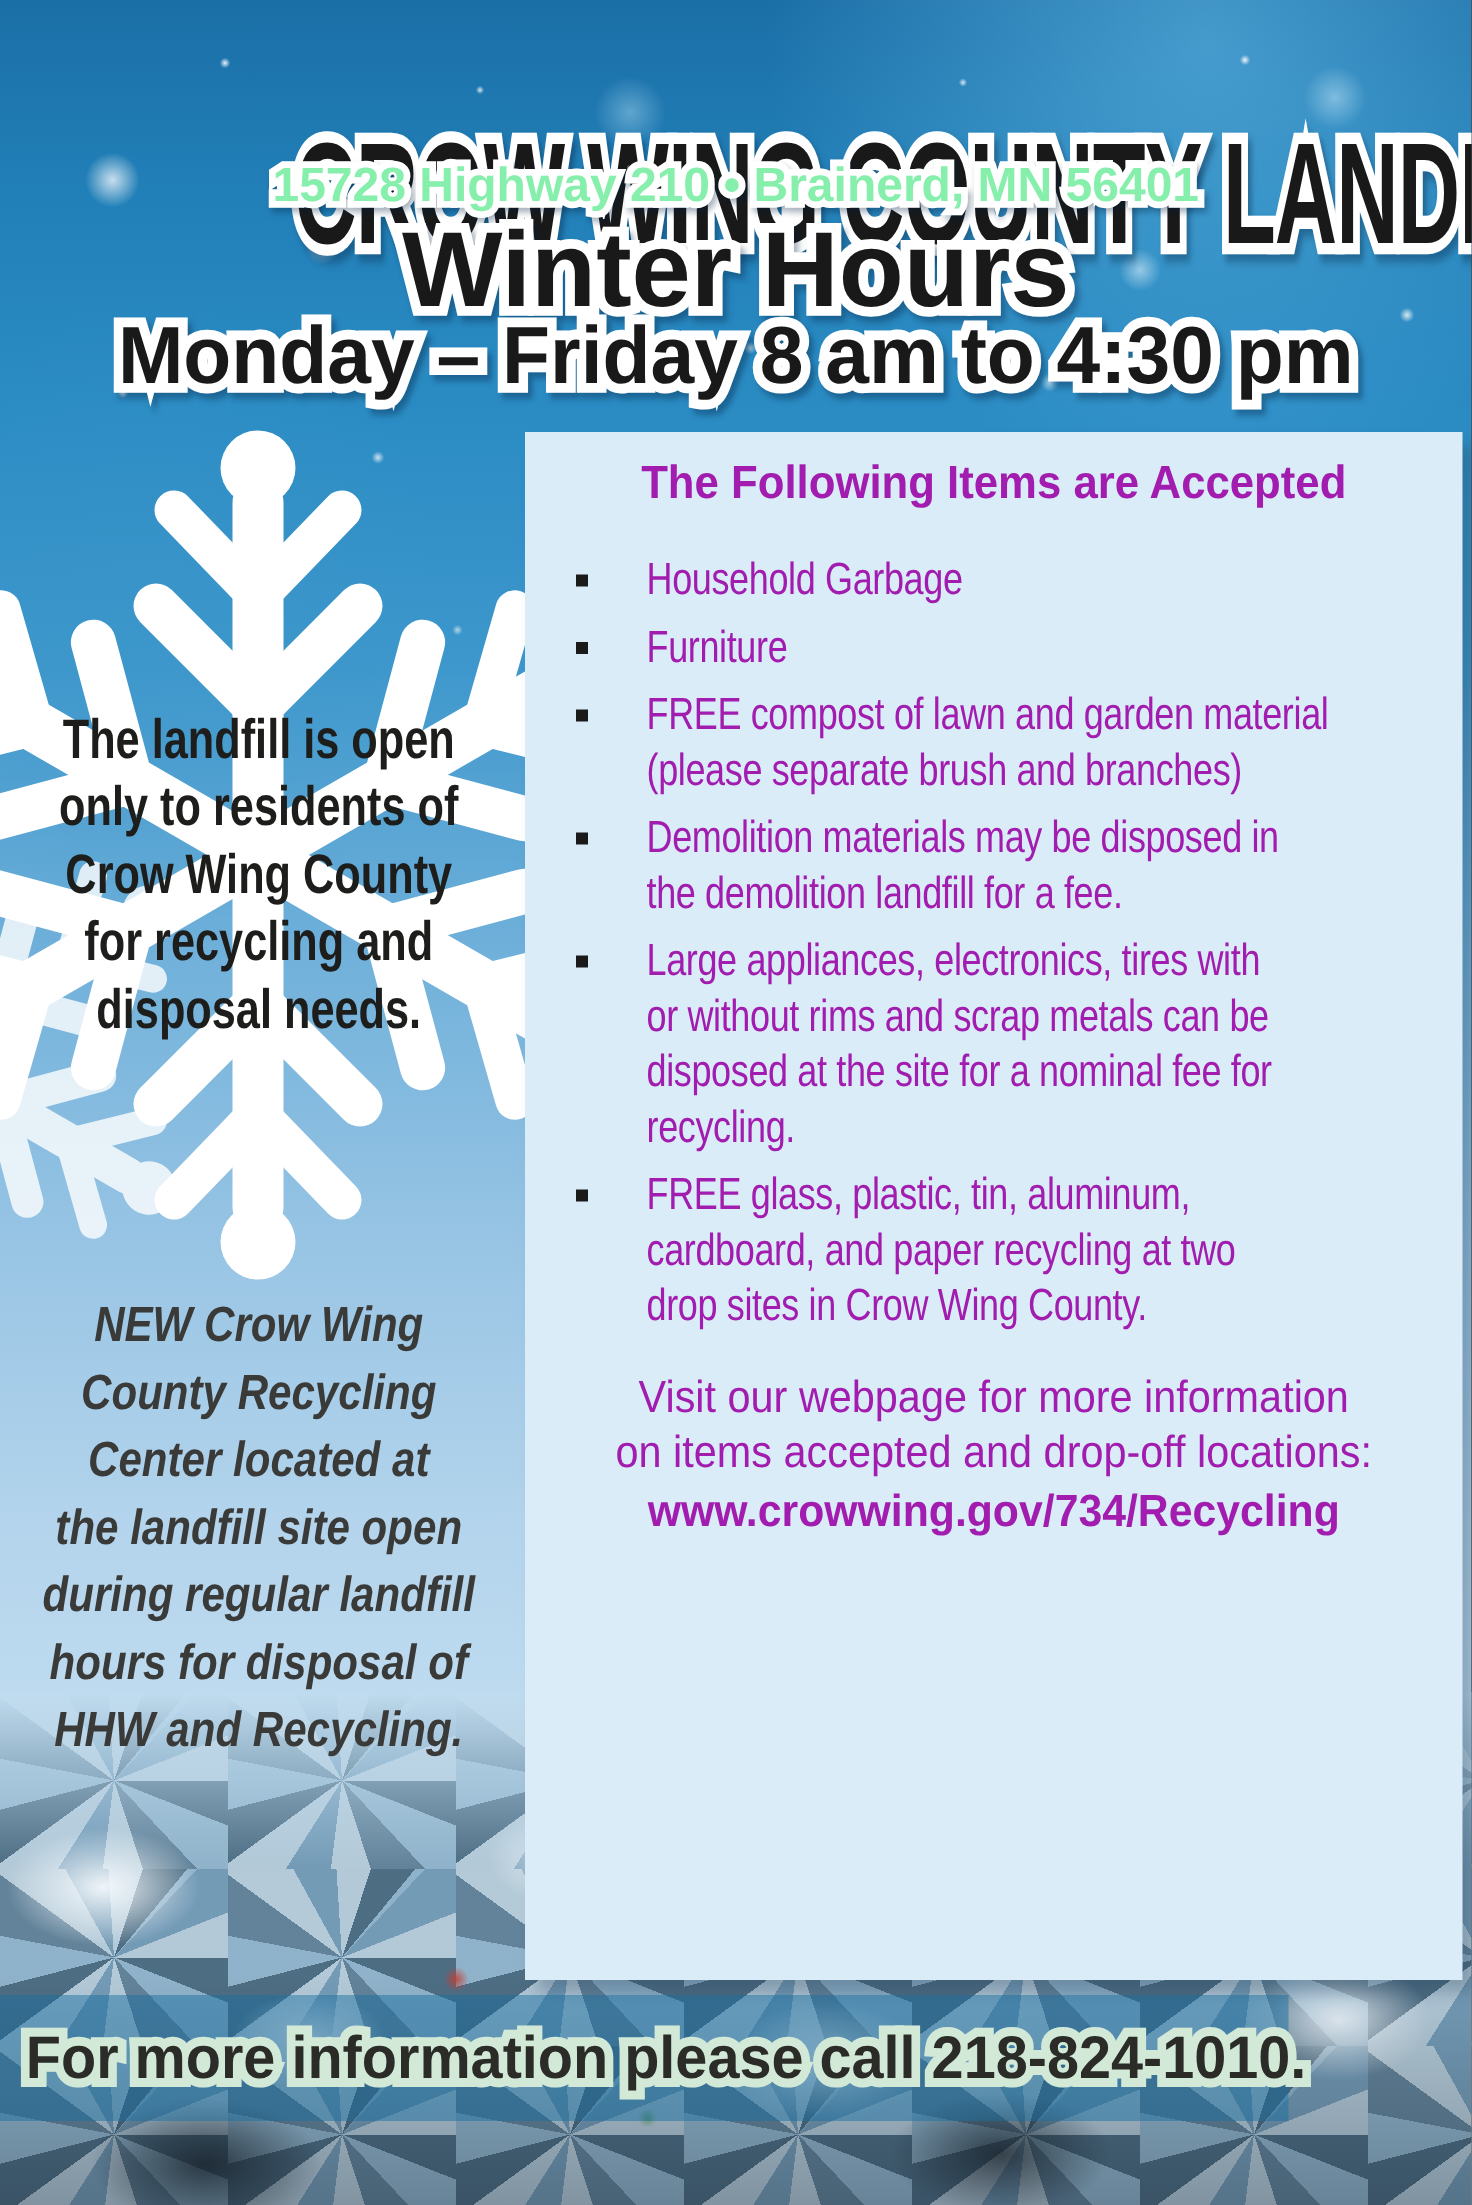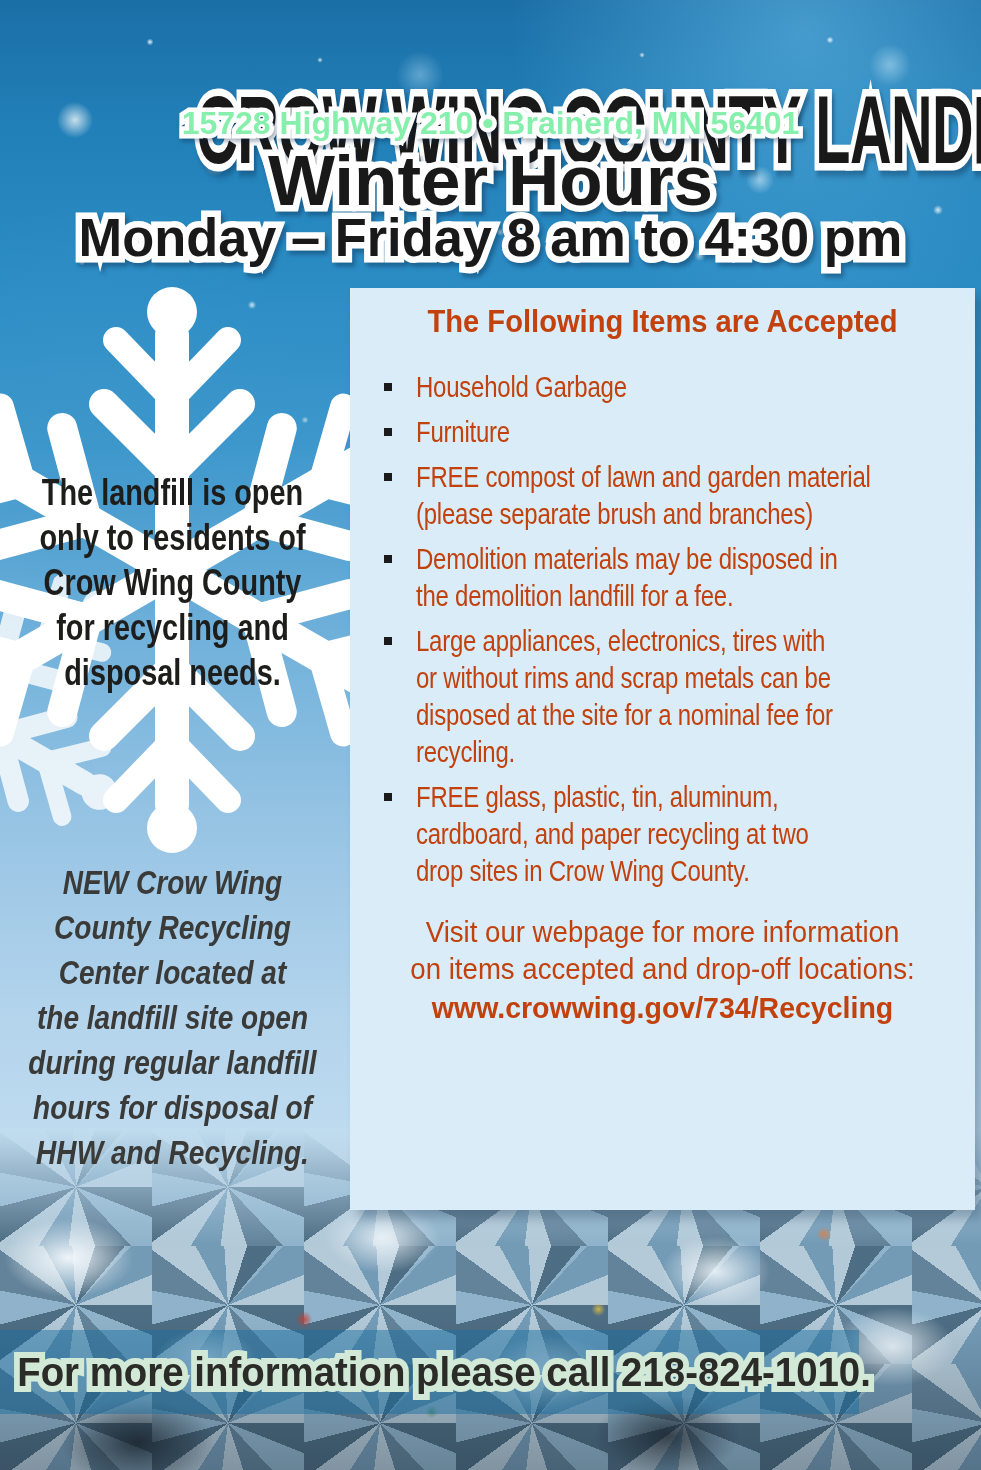--- a/index.html
+++ b/index.html
@@ -98,27 +98,27 @@
 
   
   .left-note { position:absolute; left:0; top:470px; width:345px; z-index:5;
     text-align:center; font-size:37px; line-height:45px; font-weight:bold; color:#1d1d1b;
     transform:scaleX(.78); transform-origin:center top; white-space:pre-line; }
   .left-italic { position:absolute; left:0; top:860px; width:345px; z-index:5;
     text-align:center; font-size:33px; line-height:45px; font-weight:bold; font-style:italic;
     color:#3a3a38; transform:scaleX(.85); transform-origin:center top; white-space:pre-line; }
 
   
-  .box { position:absolute; left:350px; top:288px; width:625px; height:922px; z-index:3;
+  .box { position:absolute; left:350px; top:288px; width:625px; height:1032px; z-index:3;
     background:#d9ecf8; box-shadow:8px 8px 10px rgba(40,70,95,.35); padding:14px 20px 0 20px;
-    color:#c2410c; }
+    color:#a21caf; }
   .box h2 { margin:0; font-size:31px; line-height:40px; text-align:center; font-weight:bold;
     transform:scaleX(.94); transform-origin:center top; }
   .box ul { list-style:none; margin:26px 0 0 0; padding:0 0 0 14px; }
-  .box li { display:flex; margin:0 0 8px 0; }
+  .box li { display:flex; margin:0 0 8px 0;gap:15px; }
   .bullet { flex:none; width:8px; height:8px; background:#1a1a1a; margin:15px 0 0 0; }
   .item-text { flex:none; width:660px; margin-left:24px; font-size:30px; line-height:37px;
     letter-spacing:-.3px; transform:scaleX(.80); transform-origin:left top;
     white-space:pre-line; }
   .visit { margin:24px 0 0 0; text-align:center; font-size:30px; line-height:37px;
     white-space:pre-line; transform:scaleX(.92); transform-origin:center top; }
   .url { margin:2px 0 0 0; text-align:center; font-size:30px; line-height:38px;
     font-weight:bold; transform:scaleX(.95); transform-origin:center top; }
 
   

